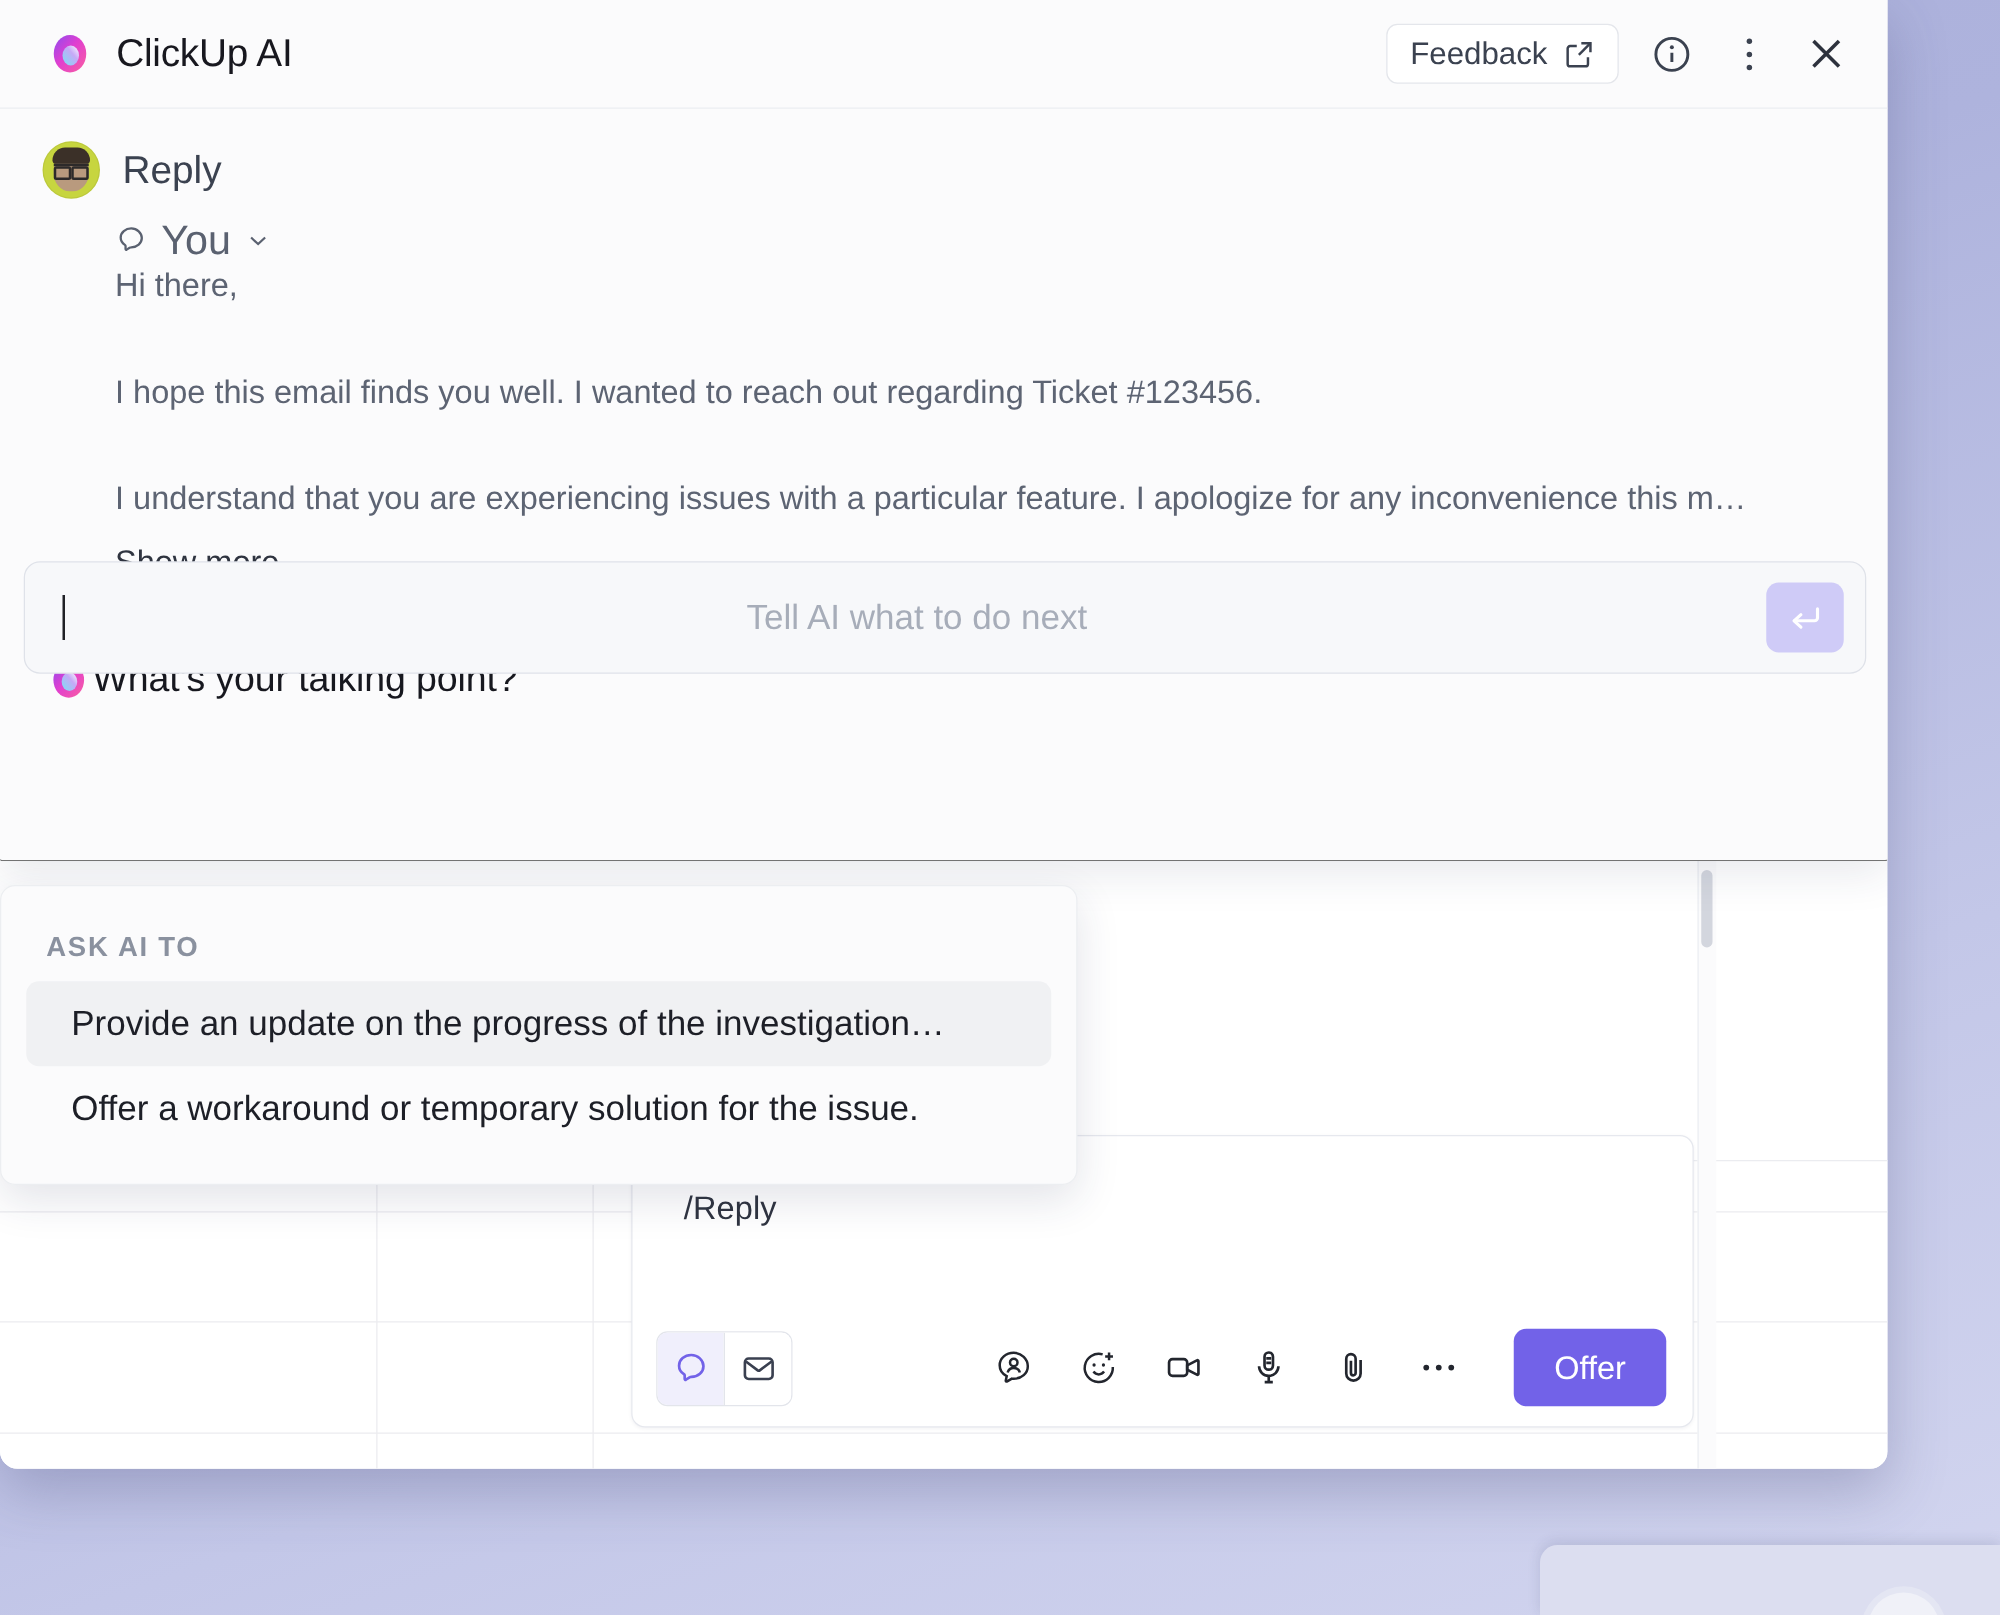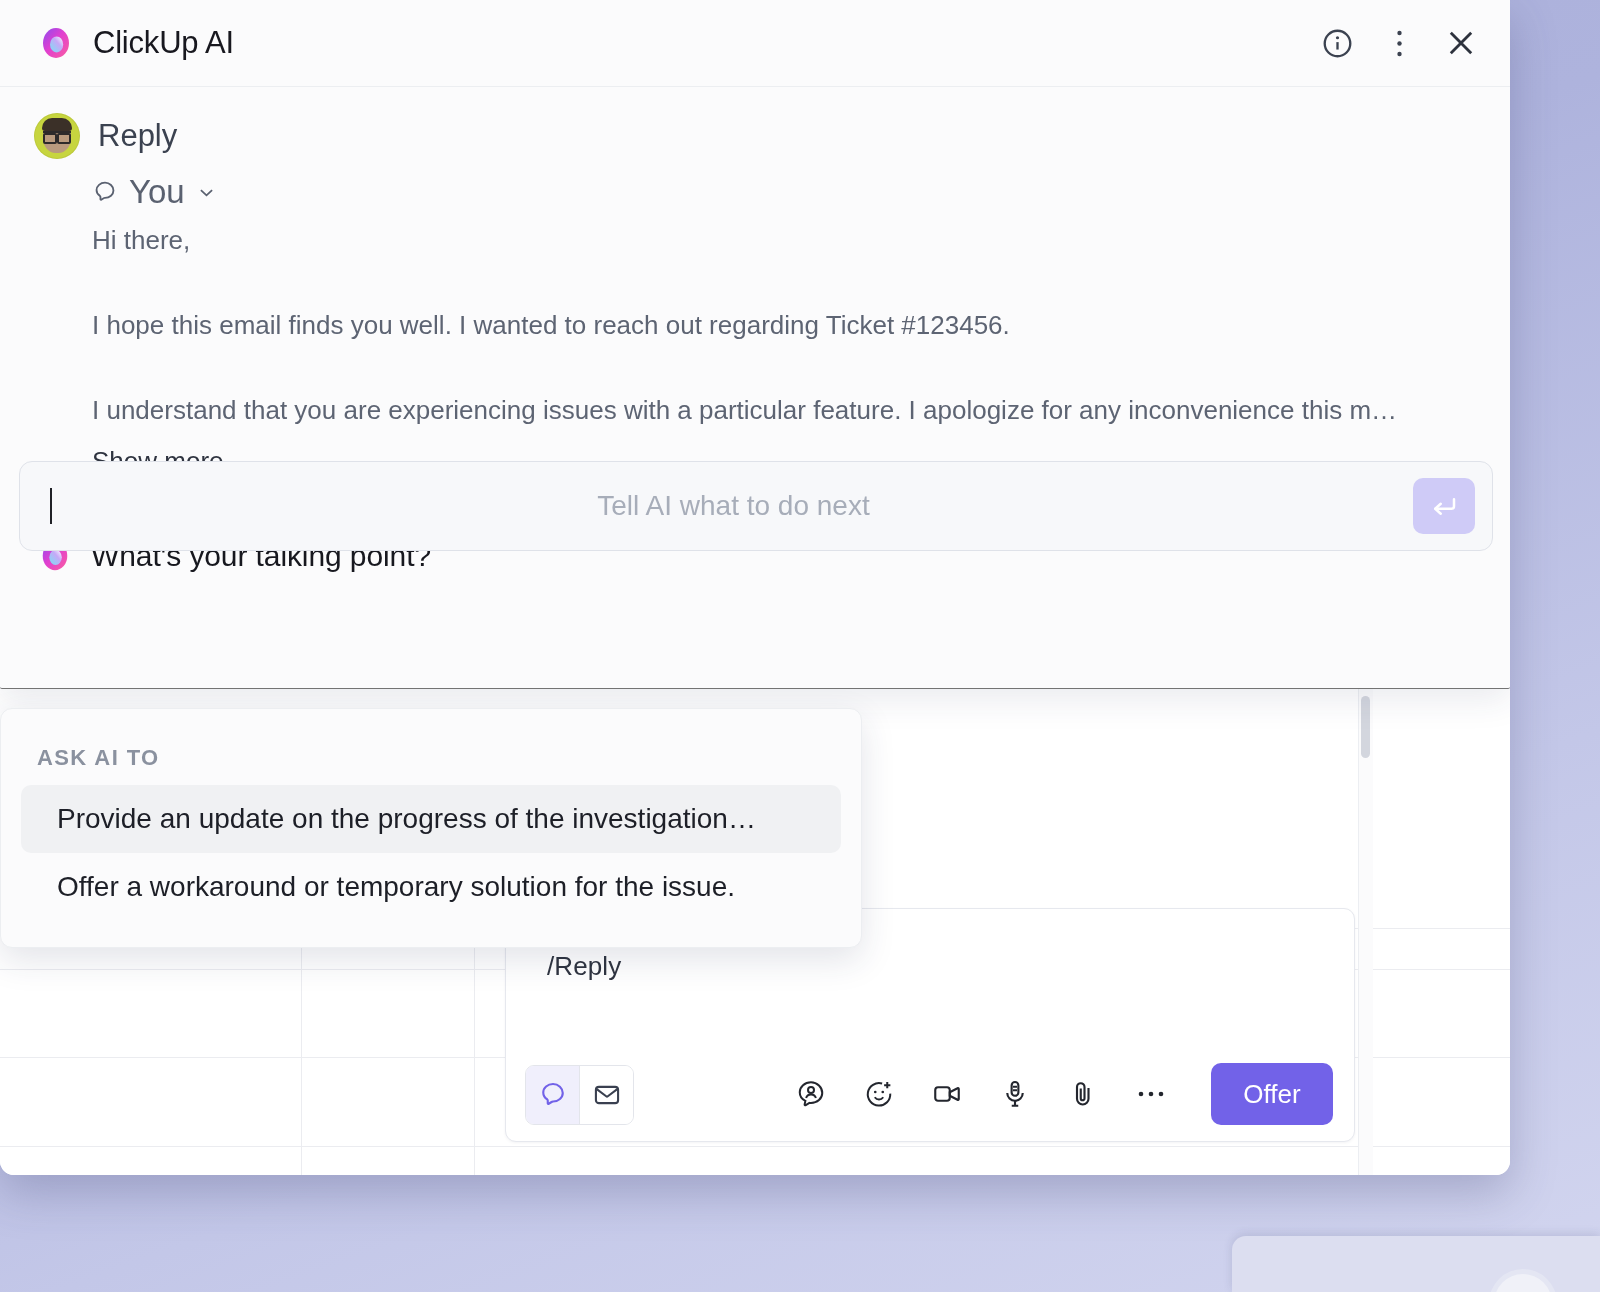--- a/index.html
+++ b/index.html
@@ -203,29 +203,29 @@
   .email-body { margin-left:92px; margin-right:40px; }
   .email-body p {
     margin: 0;
     font-size:26px;
     line-height:34px;
     color:#5d6473;
     white-space:nowrap;
     overflow:hidden;
     text-overflow:clip;
   }
-  .email-body p.first { margin-top:12px; }
+  .email-body p.first { }
   .email-body p.spaced { margin-top:51px; }
   .show-more {
     margin-left:92px; margin-top:19px;
     font-size:26px; color:#2f3440; cursor:pointer; display:inline-block;
   }
 
   .talking-row {
-    display:flex; align-items:center; gap:19px;
+    display:flex; align-items:center; gap:2px;
     margin-left:38px; margin-top:62px;
   }
   .talking-text { font-size:30px; color:#17181f; letter-spacing:-.1px; }
 
   
   #prompt-wrap {
     position:absolute; left:19px; bottom:22px;
     width: 1472px; height: 88px;
     background:#f7f8fa;
     border:1px solid #dfe2e9;
@@ -410,20 +410,30 @@
                 </linearGradient>
               </defs>
               <ellipse cx="18" cy="18" rx="13" ry="15" fill="url(#cuGrad)"></ellipse>
               <ellipse cx="18.6" cy="19.4" rx="6.6" ry="8" fill="url(#cuGrad2)"></ellipse>
             </svg>
           </span>
           <span class="brand-title">ClickUp AI</span>
         </div>
 
         <div class="header-actions">
+          <button class="feedback-btn">
+            <span>Feedback</span>
+            <span>
+              <svg width="25" height="25" viewBox="0 0 24 24" fill="none" stroke="#3b4250" stroke-width="1.9">
+                <path d="M13.5 3.4h7v7"></path>
+                <path d="M20.5 3.4 11.6 12.3"></path>
+                <path d="M18.6 14.2v5.1a1.9 1.9 0 0 1-1.9 1.9H4.9A1.9 1.9 0 0 1 3 19.3V7.5a1.9 1.9 0 0 1 1.9-1.9H10"></path>
+              </svg>
+            </span>
+          </button>
 
           <span class="hdr-icon-btn">
             <svg width="33" height="33" viewBox="0 0 24 24" fill="none" stroke="#3b4250" stroke-width="1.7">
               <circle cx="12" cy="12" r="9.3"></circle>
               <path d="M12 11v5.4"></path>
               <circle cx="12" cy="7.8" r="1.15" fill="#3b4250" stroke="none"></circle>
             </svg>
           </span>
 
           <span class="hdr-icon-btn">

